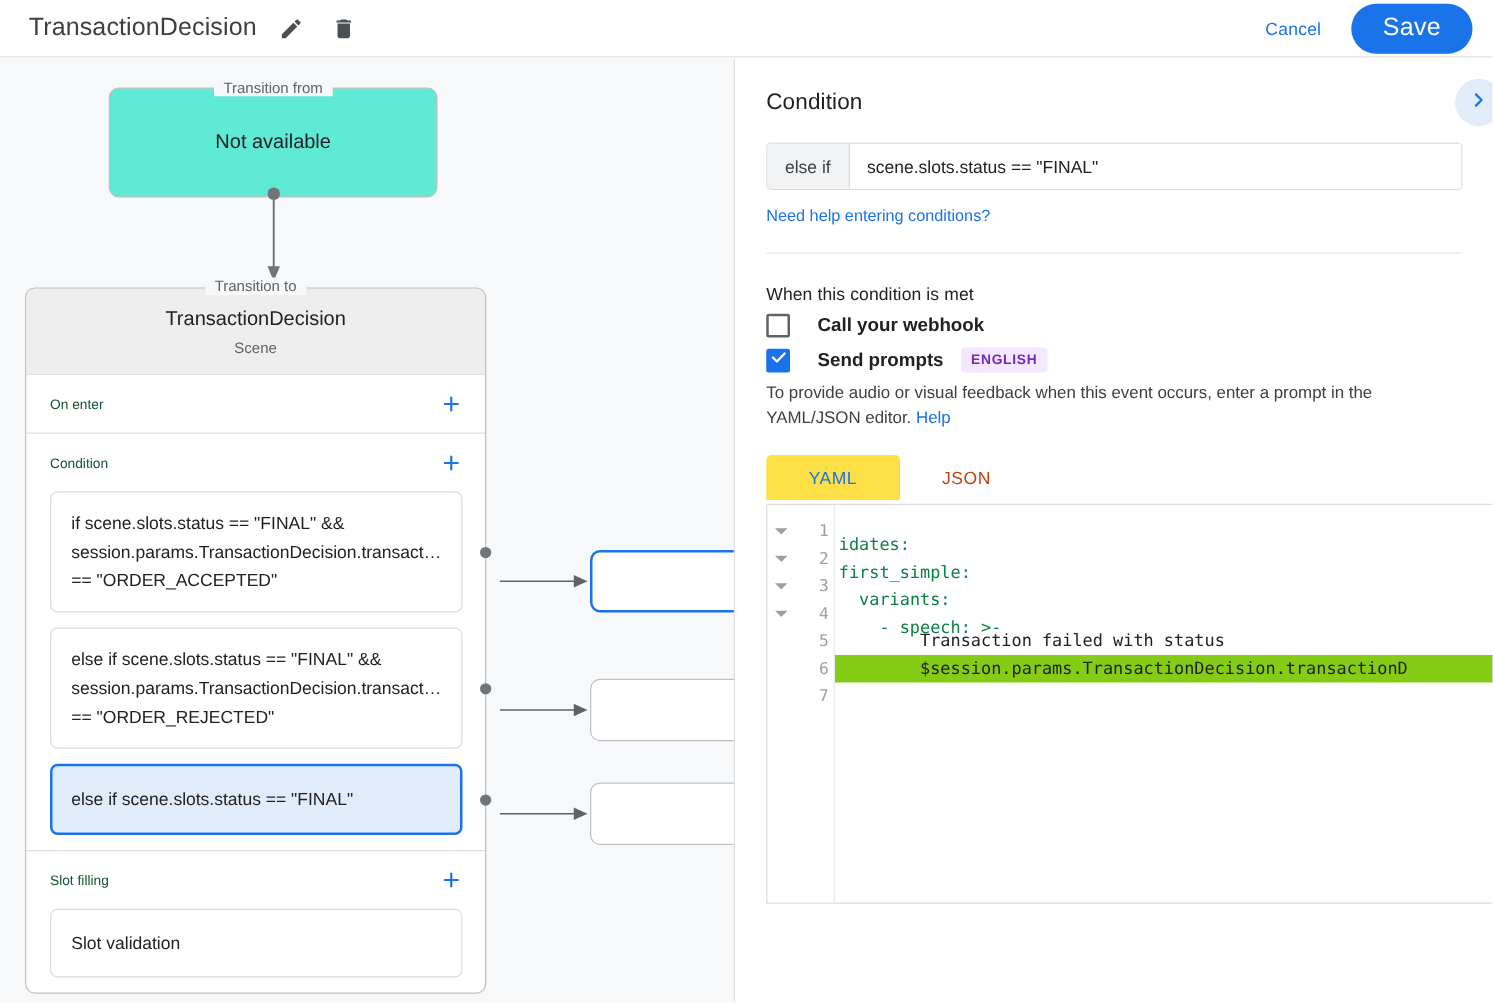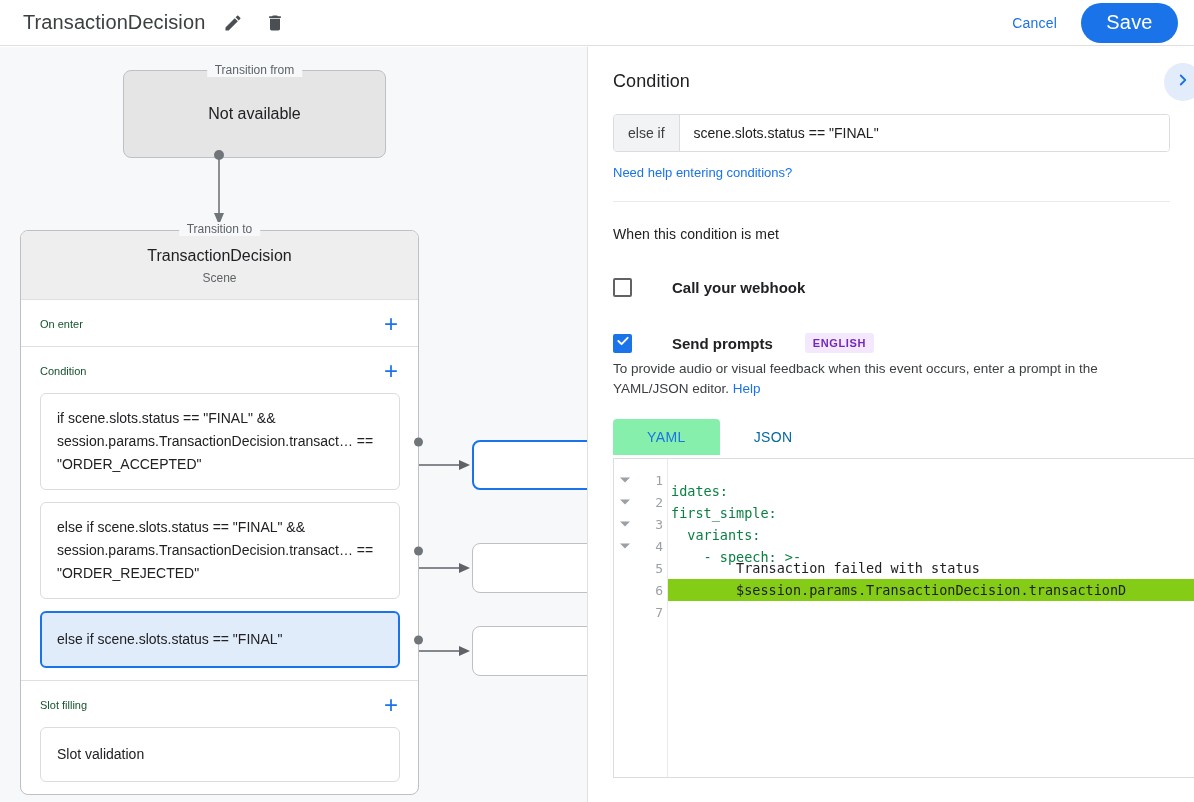--- a/index.html
+++ b/index.html
@@ -50,37 +50,36 @@
     background: #f7f8f9;
     border-right: 1px solid #e0e0e0;
     overflow: hidden;
   }
 
   
   .fs {
     position: absolute;
     border: 1px solid #bdc1c6;
     border-radius: 8px;
-    background: #e5e5e5;
-    margin-left: 36px;
+    background: #5eead4;
   }
   .fs-legend {
     position: absolute; top: -8px; left: 50%; transform: translateX(-50%);
     background: #f7f8f9; padding: 0 8px;
     font-size: 12px; color: #5f6368; white-space: nowrap;
   }
   .fs-transition-from {
     left: 87px; top: 23px; width: 263px; height: 88px;
     display: flex; align-items: center; justify-content: center;
   }
   .fs-transition-from .body { font-size: 16px; color: #202124; }
 
   
   .scene-card {
-    position: absolute; left: 20px; top: 183px; width: 399px;
+    position: absolute; left: 20px; top: 183px; width: 369px;
     border: 1px solid #bdc1c6; border-radius: 8px;
     background: #ffffff; overflow: visible;
   }
   .scene-card .fs-legend { top: -9px; }
   .scene-head {
     background: #eeeeee;
     padding: 16px 0 14px;
     text-align: center;
     border-radius: 7px 7px 0 0;
     border-bottom: 1px solid #e0e0e0;
@@ -158,21 +157,21 @@
   }
   .help-link {
     display: inline-block; margin-top: 13px;
     color: #1a73e8; font-size: 13px; text-decoration: none; cursor: pointer;
   }
   .divider { height: 1px; background: #e8eaed; margin-top: 20px; }
 
   .r-section-bottom { padding: 24px 24px 0 24px; }
   .r-subtitle { font-size: 14px; color: #202124; letter-spacing: .1px; }
 
-  .check-row { display: flex; align-items: center; margin-top: 36px; gap: 18px; }
+  .check-row { display: flex; align-items: center; margin-top: 8px; }
   .cbox {
     width: 19px; height: 19px; border: 2px solid #5f6368; border-radius: 2px;
     background: #fff; cursor: pointer; flex: none;
   }
   .cbox.checked {
     background: #1a73e8; border-color: #1a73e8;
     display: flex; align-items: center; justify-content: center;
   }
   .check-label { margin-left: 22px; font-size: 15px; color: #202124; }
   .check-label.bold { font-weight: 700; }
@@ -183,24 +182,24 @@
   }
   .desc {
     margin-top: 6px; font-size: 13.5px; color: #3c4043; line-height: 20px;
     max-width: 560px;
   }
   .desc a { color: #1a73e8; text-decoration: none; cursor: pointer; }
 
   .tabs { display: flex; margin-top: 20px; }
   .tab {
     font-size: 14px; font-weight: 500; letter-spacing: .4px;
-    padding: 10px 34px; cursor: pointer; color: #0369a1;
+    padding: 10px 34px; cursor: pointer; color: #c2410c;
     border-radius: 4px 4px 0 0;
   }
-  .tab.active { background: #86efac; color: #1a73e8; }
+  .tab.active { background: #fde047; color: #1a73e8; }
 
   .editor {
     margin-top: 3px;
     border: 1px solid #dadce0;
     border-right: none;
     height: 320px;
     display: flex;
     background: #ffffff;
     overflow: hidden;
     position: relative;

